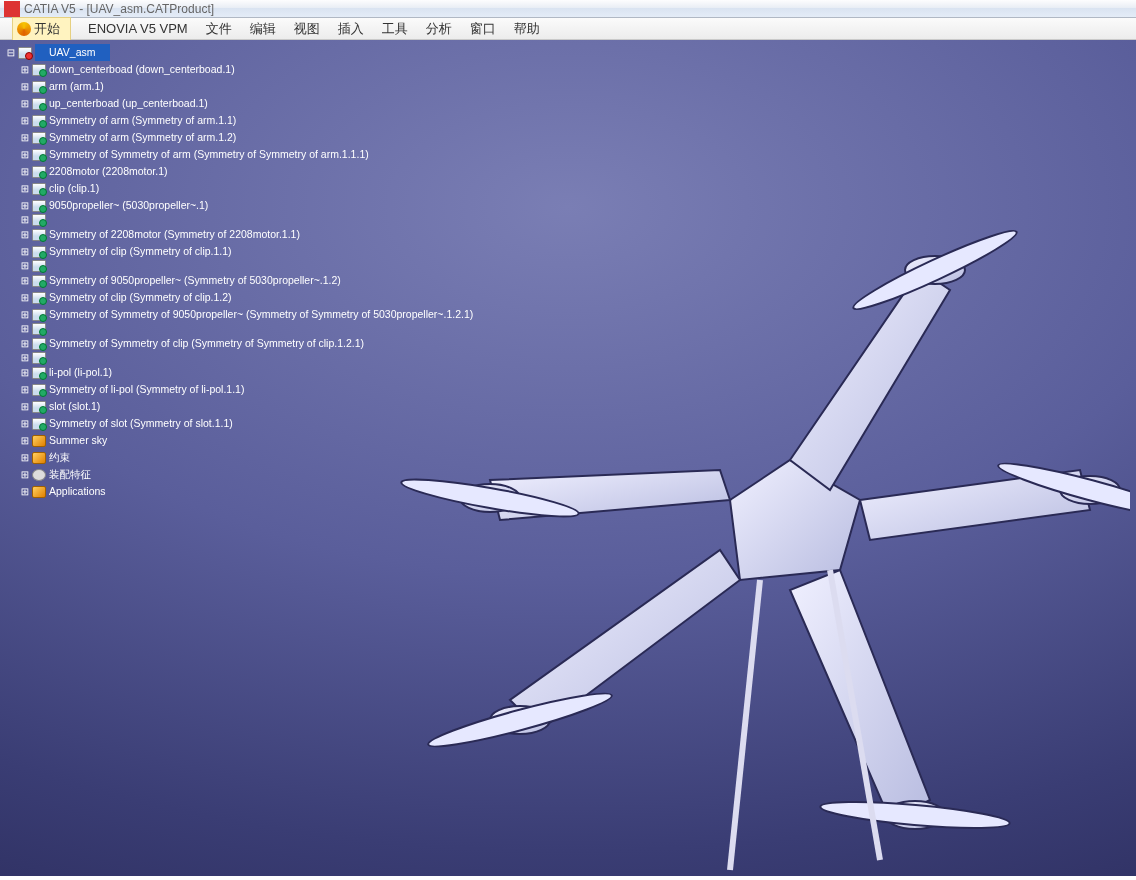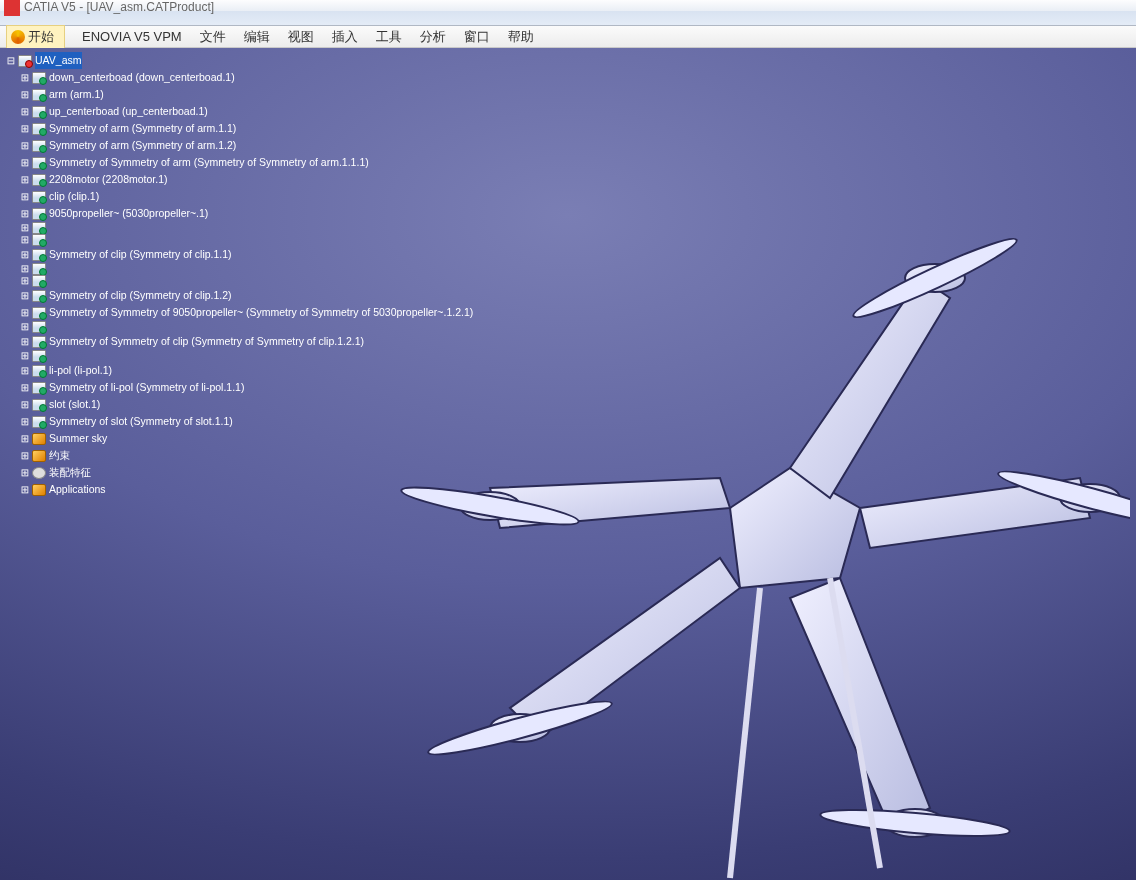--- a/index.html
+++ b/index.html
@@ -1,33 +1,33 @@
 <!DOCTYPE html>
 <html><head>
 <meta charset="utf-8">
 <style>
   * { box-sizing: border-box; margin: 0; padding: 0; }
   html, body { width: 1136px; height: 880px; overflow: hidden; font-family: "Microsoft YaHei", Arial, sans-serif; }
   .titlebar {
-    height: 26px;
+    height: 18px;
     background: linear-gradient(to bottom, #fdfdfe, #e9eef5 45%, #d9e3f1 46%, #e4ecf7);
     border-bottom: 1px solid #b0b8c4;
-    display: flex; align-items: flex-start;
+    display: flex; align-items: center;
     font-size: 12px; color: #666; padding-left: 4px;
   }
   .titlebar .appicon {
     width: 16px; height: 16px; margin-right: 4px;
     background: #d33; display: inline-block;
   }
   .menubar {
     height: 22px;
     background: linear-gradient(to bottom, #fbfbfb, #ececec);
     border-bottom: 1px solid #c9c9c9;
     display: flex; align-items: center;
-    font-size: 13px; color: #333; padding-left: 6px;
+    font-size: 13px; color: #333; padding-left: 12px;
   }
   .start-item {
     background: #fff3c0;
     padding: 2px 10px 2px 4px;
     display: flex; align-items: center;
     border: 1px solid #e6d080;
     margin-right: 8px;
   }
   .start-item .swirl {
     width: 14px; height: 14px; margin-right: 3px;
@@ -75,21 +75,21 @@
     border: 1px solid #073;
   }
   .node-icon.misc {
     background: linear-gradient(135deg, #ffd060, #e08000);
     border: 1px solid #a06000; border-radius: 2px;
   }
   .node-icon.gear {
     background: #ddd; border-radius: 50%; border: 1px solid #888;
   }
   .root-label {
-    background: #2060c0; color: #fff; padding: 0 0; text-align: center;
+    background: #2060c0; color: #fff; padding: 0 14px; text-align: center;
   }
   
   .drone-area {
     position: absolute; left: 360px; top: 60px; width: 770px; height: 800px;
     pointer-events: none;
   }
 </style>
 </head>
 <body>
 
@@ -168,33 +168,35 @@
           <span class="node-icon part"></span>
           <span>9050propeller~ (5030propeller~.1)</span>
         </div>
         <div class="tree-row child">
           <span class="expander">⊞</span>
           <span class="node-icon part"></span>
         </div>
         <div class="tree-row child">
           <span class="expander">⊞</span>
           <span class="node-icon part"></span>
+          <span>Symmetry of 2208motor (Symmetry of 2208motor.1.1)</span>
         </div>
         <div class="tree-row child">
           <span class="expander">⊞</span>
           <span class="node-icon part"></span>
           <span>Symmetry of clip (Symmetry of clip.1.1)</span>
         </div>
         <div class="tree-row child">
           <span class="expander">⊞</span>
           <span class="node-icon part"></span>
         </div>
         <div class="tree-row child">
           <span class="expander">⊞</span>
           <span class="node-icon part"></span>
+          <span>Symmetry of 9050propeller~ (Symmetry of 5030propeller~.1.2)</span>
         </div>
         <div class="tree-row child">
           <span class="expander">⊞</span>
           <span class="node-icon part"></span>
           <span>Symmetry of clip (Symmetry of clip.1.2)</span>
         </div>
         <div class="tree-row child">
           <span class="expander">⊞</span>
           <span class="node-icon part"></span>
           <span>Symmetry of Symmetry of 9050propeller~ (Symmetry of Symmetry of 5030propeller~.1.2.1)</span>

